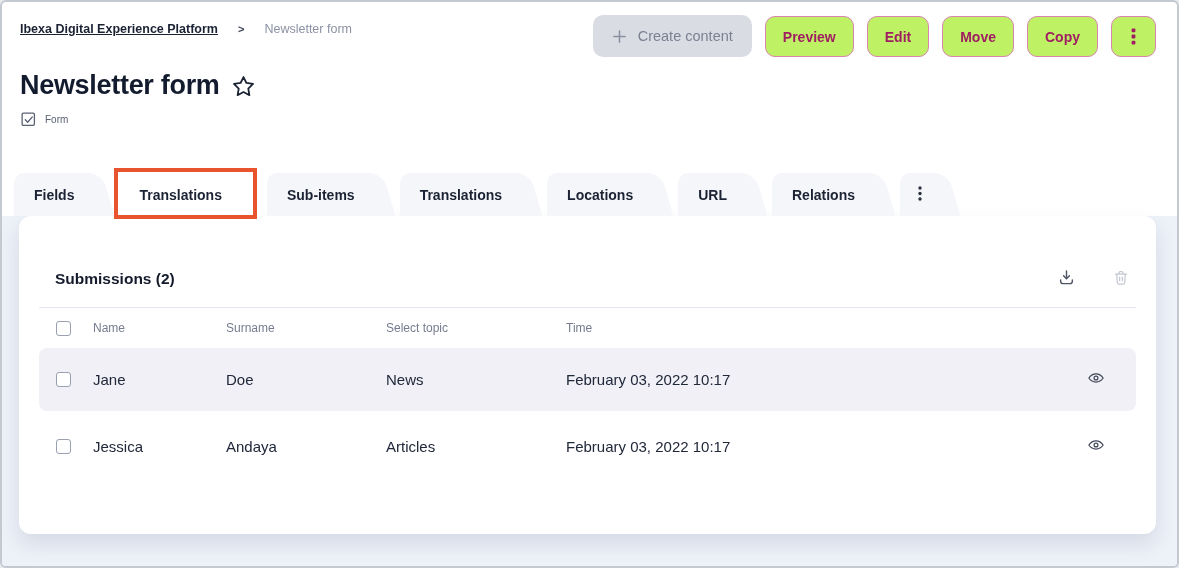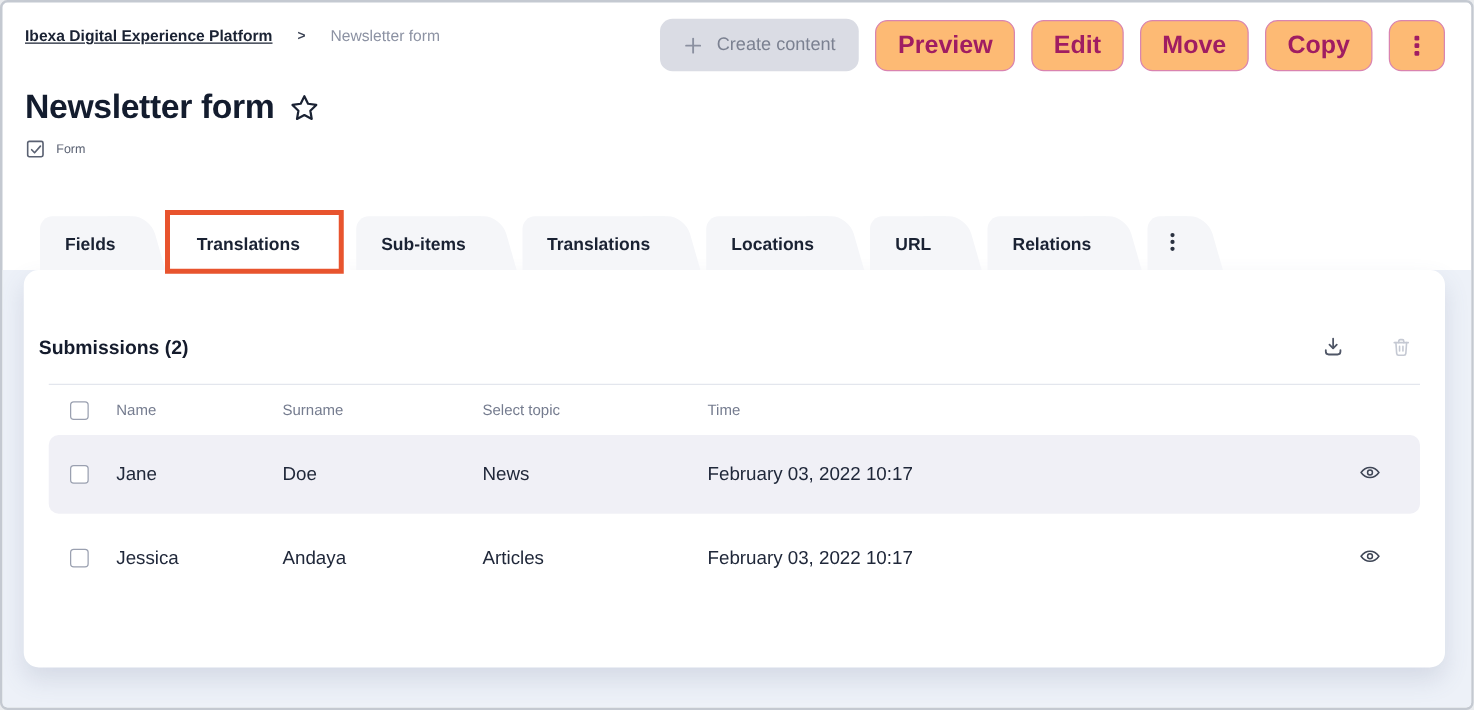--- a/index.html
+++ b/index.html
@@ -24,34 +24,34 @@
   .breadcrumb .sep { margin:0 8px; color:#3c4354; font-size:11px; font-weight:700; }
   .breadcrumb .current { color:#8c92a3; }
   .actions { display:flex; gap:13px; align-items:flex-end; }
   .btn { font-family:inherit; cursor:pointer; display:flex; align-items:center; justify-content:center; }
   .btn-create {
     height:42px; border:none; border-radius:10px; background:#dadce4;
     color:#7b8191; font-size:14.5px; padding:0 19px; gap:11px;
   }
   .btn-create .icon { display:flex; color:#8b90a0; }
   .btn-outline {
-    height:41px; background:#fdba74; border:1px solid var(--accent-border,#d984b0);
+    height:41px; background:#bef264; border:1px solid var(--accent-border,#d984b0);
     color:var(--accent,#a01d62); border-radius:10px; padding:0 17px;
-    font-size:20px; font-weight:600;
+    font-size:14px; font-weight:600;
   }
   .btn-kebab { width:45px; padding:0; }
   .btn-kebab svg { display:block; }
   
   .title-row { padding:0 18px; margin-top:13px; display:flex; align-items:center; gap:11px; }
   .page-title { font-size:27px; font-weight:700; color:#131c2e; letter-spacing:-.3px; }
   .star { color:#1a2233; display:flex; cursor:pointer; margin-top:2px; }
   .type-row { padding:0 19px; margin-top:11px; display:flex; align-items:center; gap:9px; color:#5a6172; font-size:10px; }
   .type-row .icon { display:flex; color:#5a6172; }
   
-  .tabs { display:flex; padding-left:30px; margin-top:46px; position:relative; }
+  .tabs { display:flex; padding-left:12px; margin-top:46px; position:relative; }
   .tab {
     --bg:#f5f6f9;
     height:43px; display:flex; align-items:center;
     padding:0 12px 0 20px; margin-right:33px;
     background:var(--bg); border-radius:10px 0 0 0;
     font-size:14px; font-weight:600; color:#1a2233;
     position:relative; cursor:pointer; white-space:nowrap;
   }
   .tab::after {
     content:""; position:absolute; top:0; bottom:0; right:-16px; width:34px;
@@ -64,21 +64,21 @@
   .tab-highlight {
     position:absolute; left:-5px; right:-23px; top:-5px; bottom:-3px;
     border:4px solid var(--annotation,#e8542e); z-index:3; pointer-events:none;
   }
   
   .lower { flex:1; background:var(--lower-bg,#edf1f8); padding:0 21px 0 17px; }
   .panel {
     background:#fff; height:318px; border-radius:12px;
     box-shadow:0 10px 20px rgba(90,100,135,.16);
   }
-  .panel-head { display:flex; justify-content:space-between; align-items:center; padding:52px 26px 0 12px; }
+  .panel-head { display:flex; justify-content:space-between; align-items:center; padding:52px 26px 0 36px; }
   .panel-heading { font-size:15.5px; font-weight:700; color:#141b2c; }
   .head-icons { display:flex; gap:36px; align-items:center; }
   .icon-btn { background:none; border:none; cursor:pointer; display:flex; padding:0; color:#4f5666; }
   .icon-btn.disabled { color:#c5c9d3; }
   .divider { border-top:1px solid #e3e6ed; margin:17px 20px 0; }
   
   .table { padding:0 20px; }
   .trow { display:grid; grid-template-columns:54px 133px 160px 180px 1fr 80px; align-items:center; }
   .thead { height:40px; color:#757c8f; font-size:12px; }
   .row { height:63px; font-size:15px; color:#20283a; border-radius:8px; margin-bottom:4px; cursor:pointer; }

